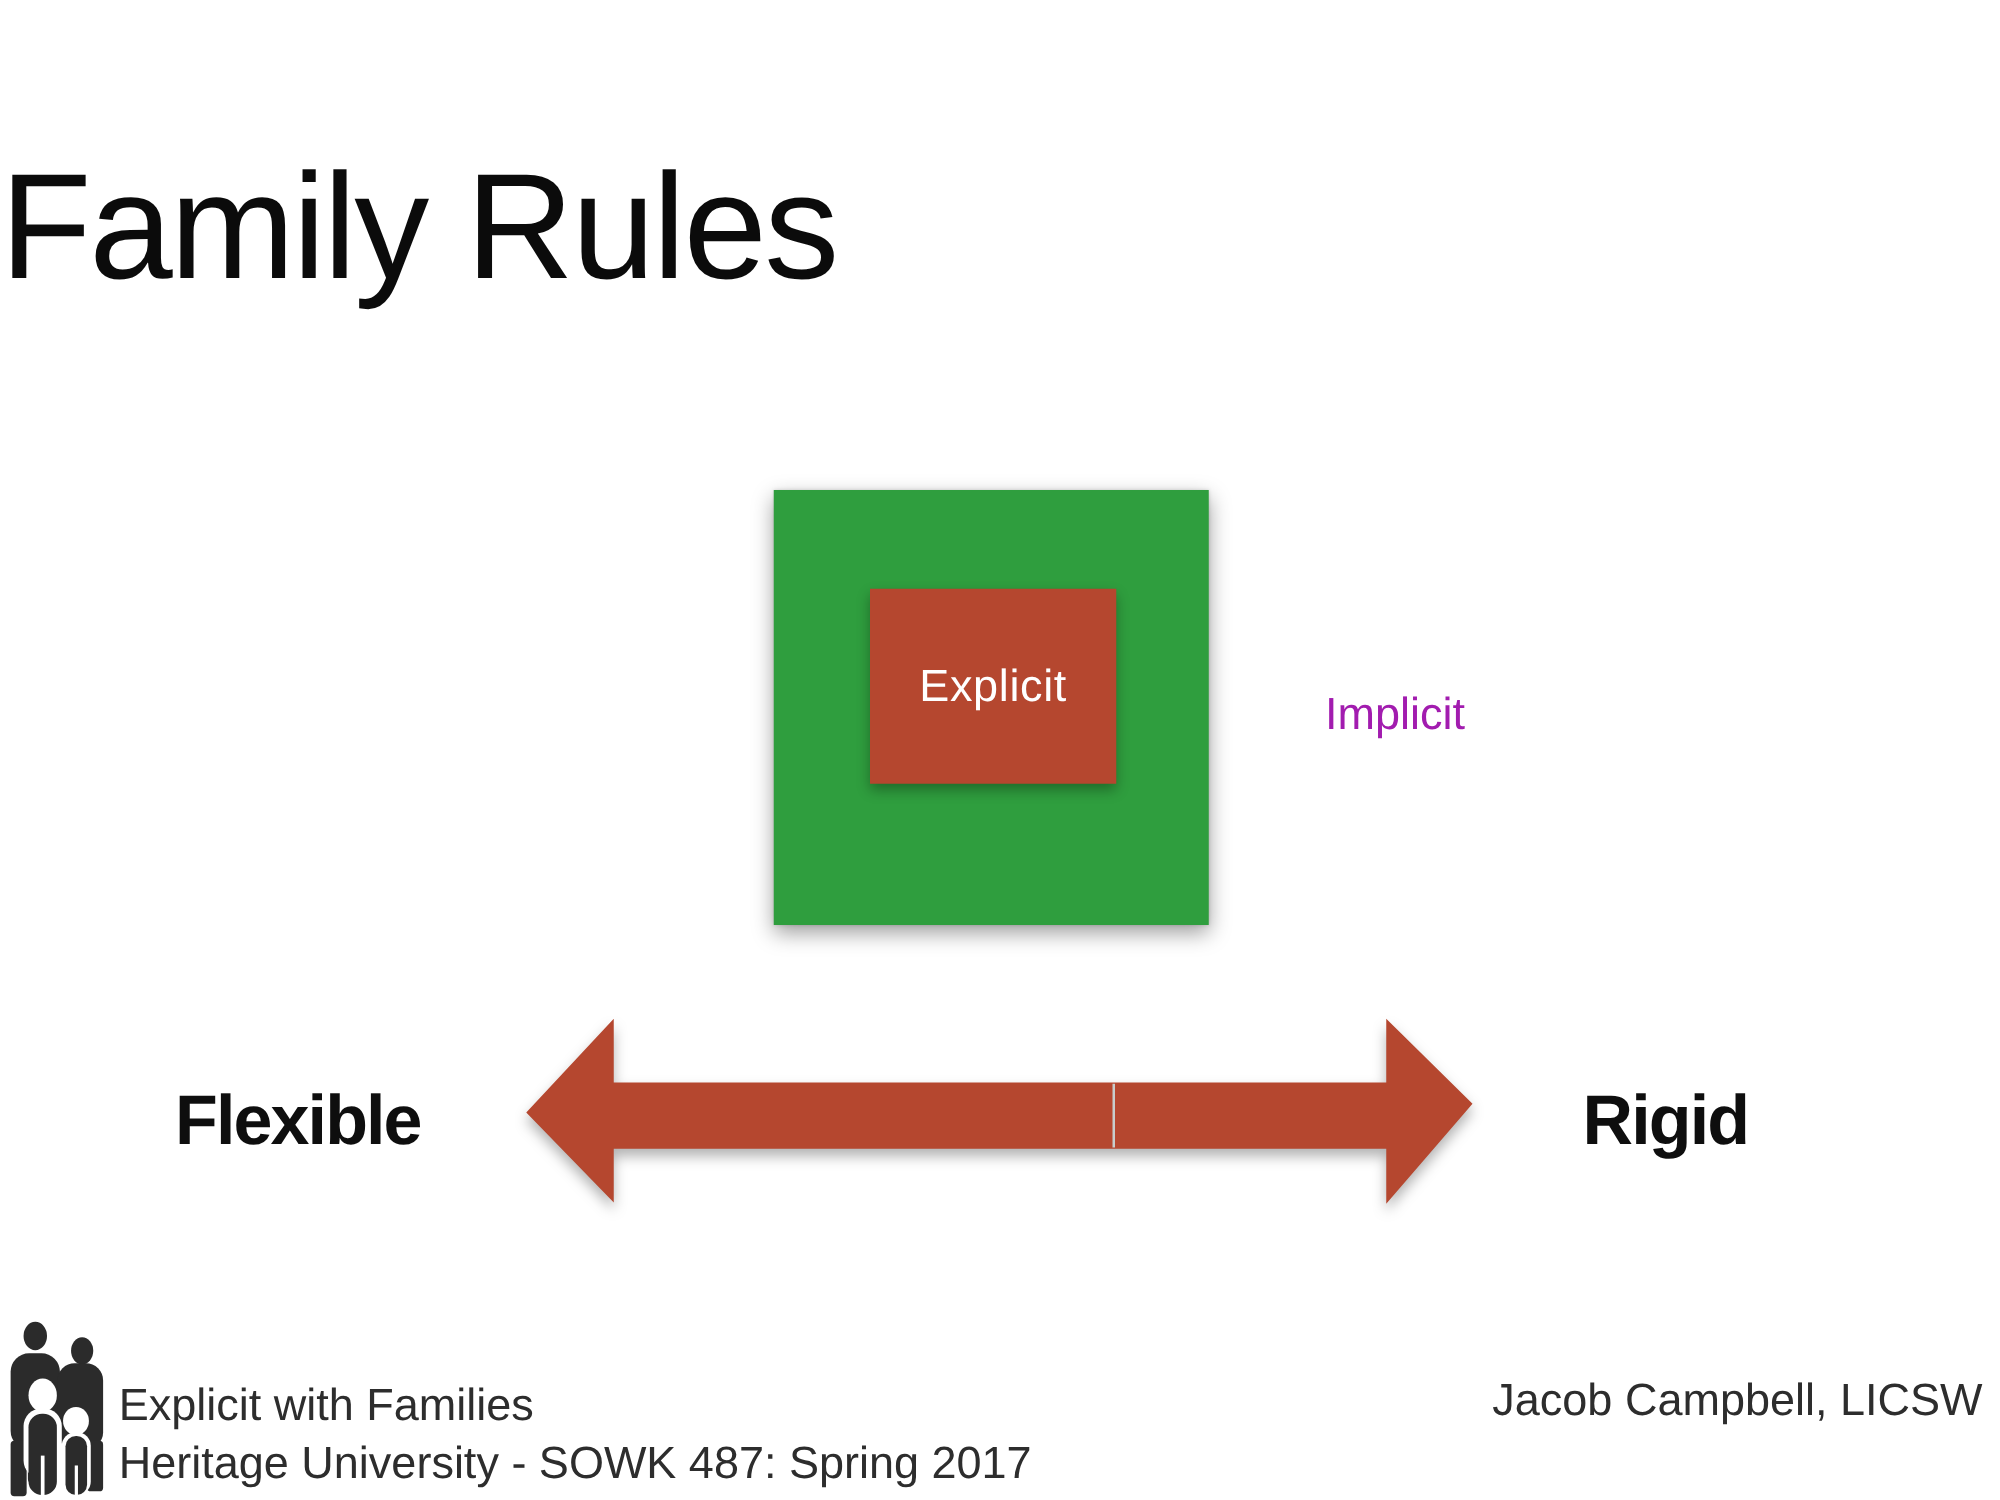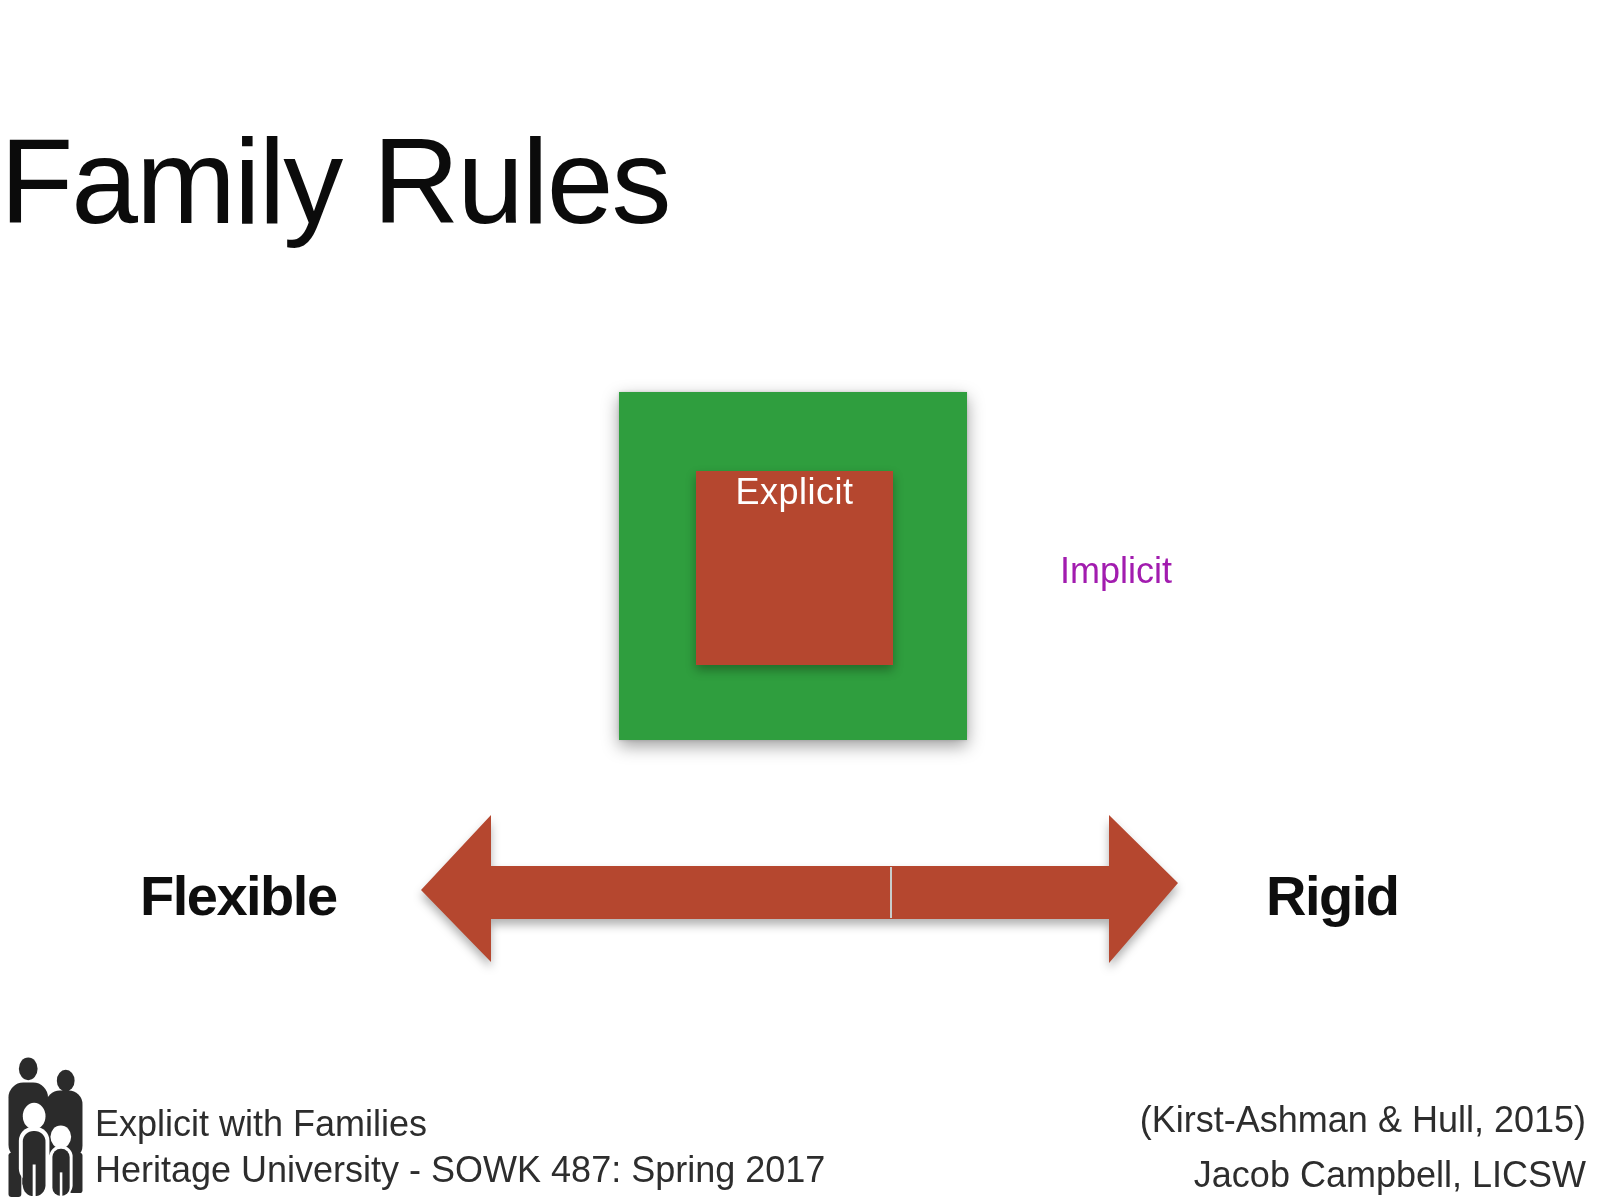--- a/index.html
+++ b/index.html
@@ -17,24 +17,24 @@
     text-align:left;
     font-size:120px;font-weight:300;letter-spacing:-2px;
     color:#0b0b0b;white-space:nowrap;
   }
   .green-square{
     position:absolute;left:619px;top:392px;width:348px;height:348px;
     background:var(--green,#2f9e3e);
     box-shadow:0 6px 16px rgba(0,0,0,0.38), 0 0 3px rgba(0,0,0,0.15);
   }
   .red-square{
-    position:absolute;left:77px;top:79px;width:197px;height:194px;
+    position:absolute;left:77px;top:79px;width:197px;height:156px;
     background:var(--red,#b5472f);
     box-shadow:0 5px 10px rgba(0,0,0,0.32);
-    display:flex;align-items:flex-start;justify-content:center;
+    display:flex;align-items:center;justify-content:center;
   }
   .explicit-label{
     color:#ffffff;font-size:36px;font-weight:300;letter-spacing:0.5px;
   }
   .implicit-label{
     position:absolute;left:1060px;top:550px;
     font-size:36px;font-weight:300;color:#a21caf;white-space:nowrap;
   }
   .arrow-svg{
     position:absolute;left:413px;top:808px;width:772px;height:160px;
@@ -111,17 +111,16 @@
     <rect class="dark" x="50.5" y="96" width="17.5" height="48" rx="8.5"></rect>
     <rect class="light" x="58" y="120" width="2.6" height="28"></rect>
   </svg>
 
   <div class="footer-left">
     <div>Explicit with Families</div>
     <div>Heritage University - SOWK 487: Spring 2017</div>
   </div>
 
   <div class="footer-right">
-    <div>(Kirst-Ashman &amp; Hull, 2015)</div>
     <div>Jacob Campbell, LICSW</div>
   </div>
 
 </div>
 
 </body></html>

